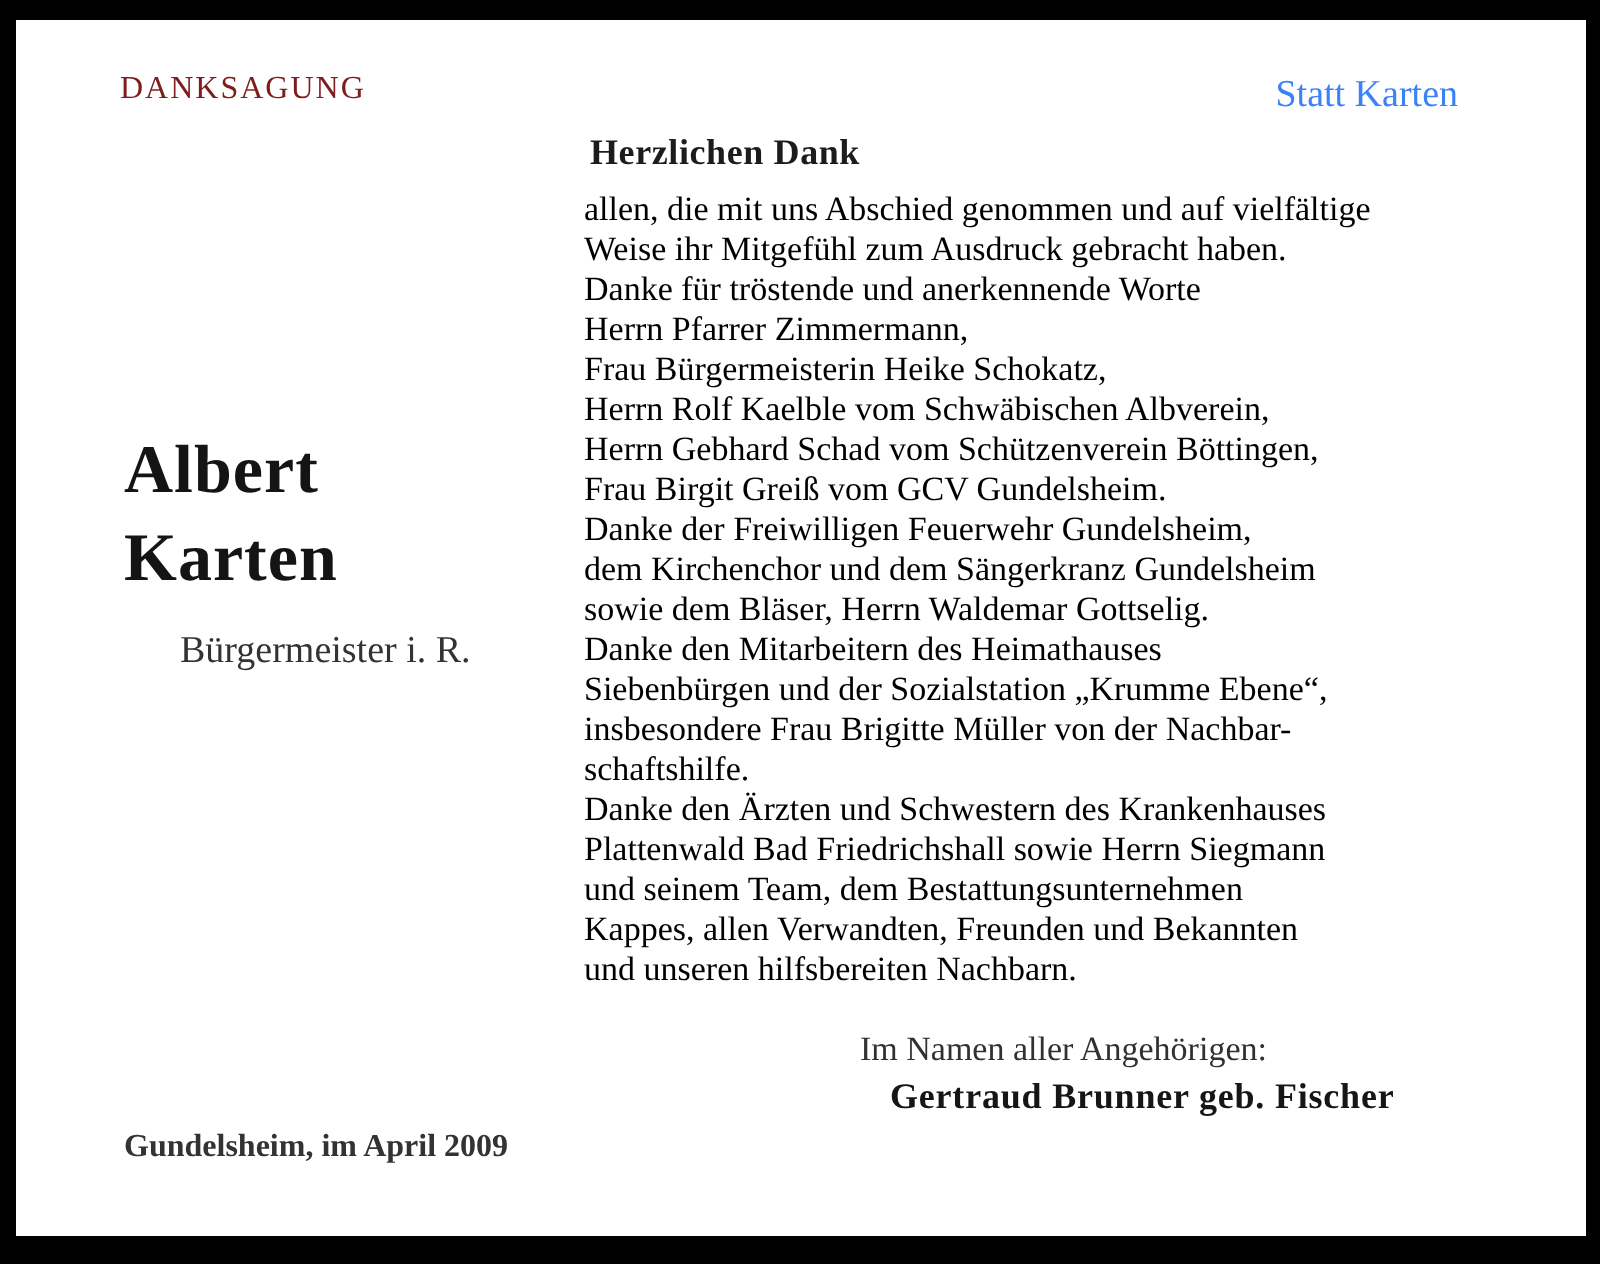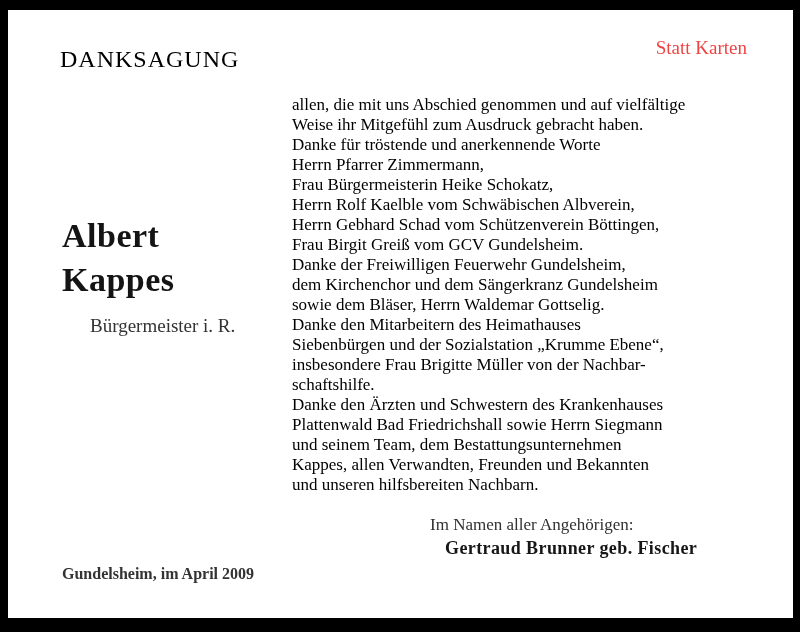--- a/index.html
+++ b/index.html
@@ -16,29 +16,29 @@
     background: #ffffff;
     border-style: solid;
     border-color: #000000;
     border-width: 10px 7px 14px 8px;
     overflow: hidden;
     color: #2e2e2e;
   }
   .abs { position: absolute; }
 
   .header-left {
-    left: 52px; top: 36px;
-    font-size: 24px;
+    left: 52px; top: 26px;
+    font-size: 16px;
     letter-spacing: 1px;
-    color: #000000;
+    color: #7f1d1d;
   }
   .header-right {
-    right: 46px; top: 27px;
+    right: 64px; top: 27px;
     font-size: 19px;
-    color: #ef4444;
+    color: #3b82f6;
   }
   .thanks-heading {
     left: 287px; top: 56px;
     font-size: 18px;
     font-weight: bold;
     color: #1c1c1c;
     letter-spacing: 0.3px;
   }
   .thanks-body {
     left: 284px; top: 85px;
@@ -84,20 +84,21 @@
 </style>
 </head>
 <body>
 
 <div class="page">
 
   <div class="abs header-left">DANKSAGUNG</div>
 
   <div class="abs header-right">Statt Karten</div>
 
+  <div class="abs thanks-heading">Herzlichen Dank</div>
 
   <div class="abs thanks-body">allen, die mit uns Abschied genommen und auf vielfältige
 Weise ihr Mitgefühl zum Ausdruck gebracht haben.
 Danke für tröstende und anerkennende Worte
 Herrn Pfarrer Zimmermann,
 Frau Bürgermeisterin Heike Schokatz,
 Herrn Rolf Kaelble vom Schwäbischen Albverein,
 Herrn Gebhard Schad vom Schützenverein Böttingen,
 Frau Birgit Greiß vom GCV Gundelsheim.
 Danke der Freiwilligen Feuerwehr Gundelsheim,
@@ -108,21 +109,21 @@
 insbesondere Frau Brigitte Müller von der Nachbar-
 schaftshilfe.
 Danke den Ärzten und Schwestern des Krankenhauses
 Plattenwald Bad Friedrichshall sowie Herrn Siegmann
 und seinem Team, dem Bestattungsunternehmen
 Kappes, allen Verwandten, Freunden und Bekannten
 und unseren hilfsbereiten Nachbarn.</div>
 
   <div class="abs name-block">
     <div>Albert</div>
-    <div>Kappes</div>
+    <div>Karten</div>
   </div>
 
   <div class="abs name-subtitle">Bürgermeister i. R.</div>
 
   <div class="abs on-behalf">Im Namen aller Angehörigen:</div>
 
   <div class="abs signatory">Gertraud Brunner geb. Fischer</div>
 
   <div class="abs place-date">Gundelsheim, im April 2009</div>
 

